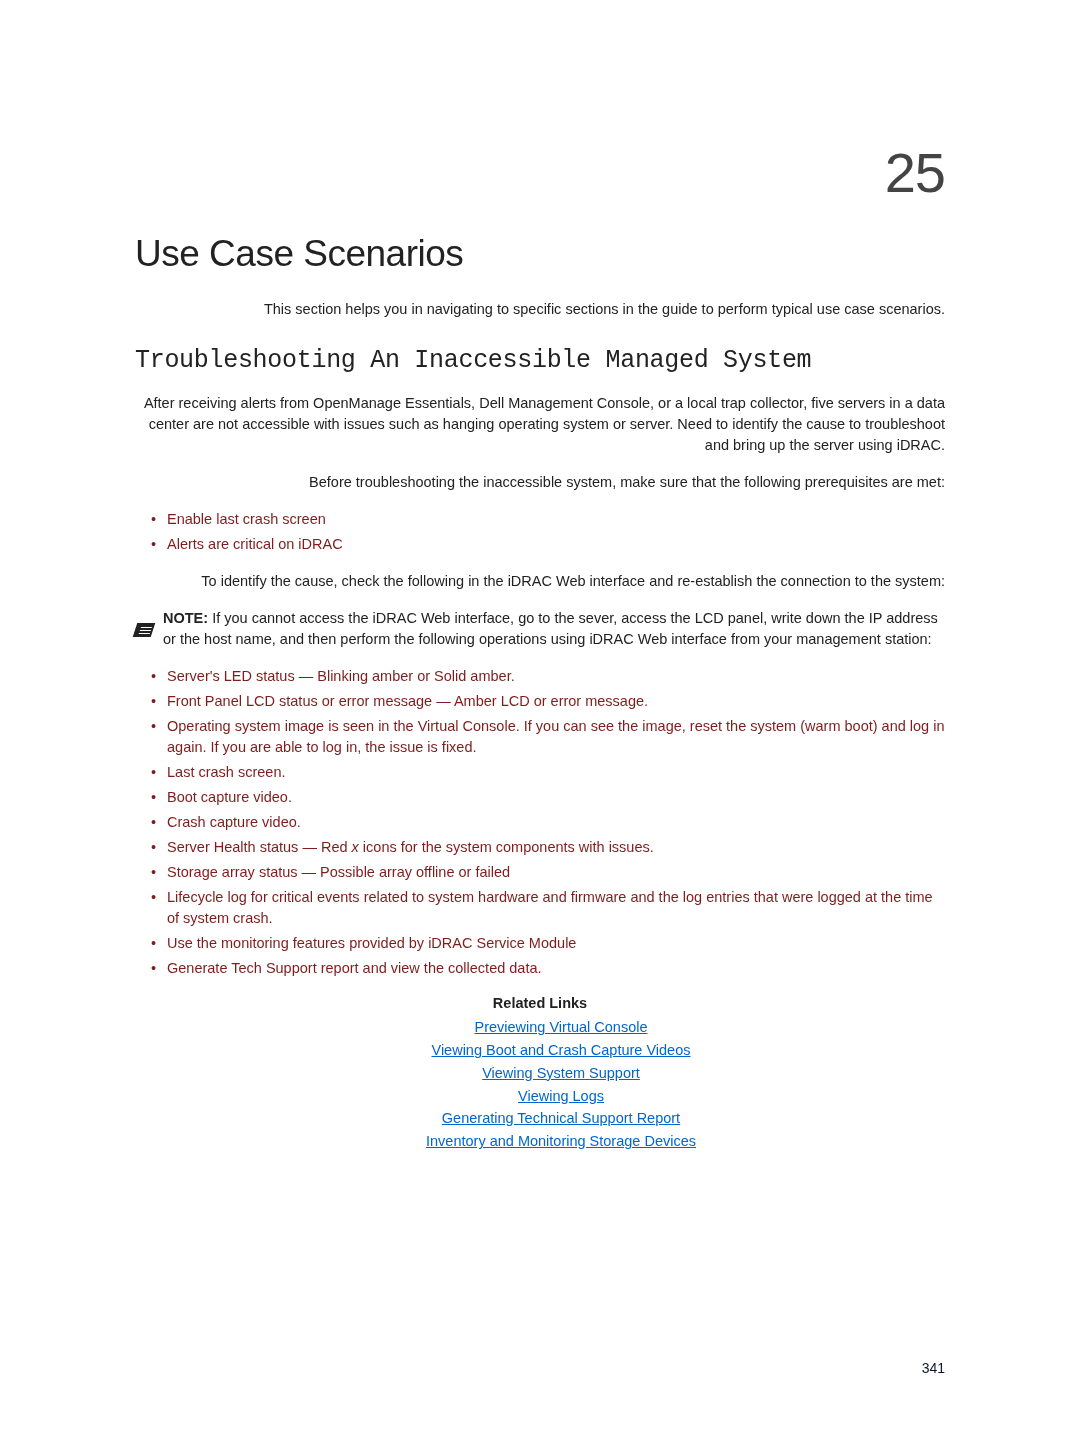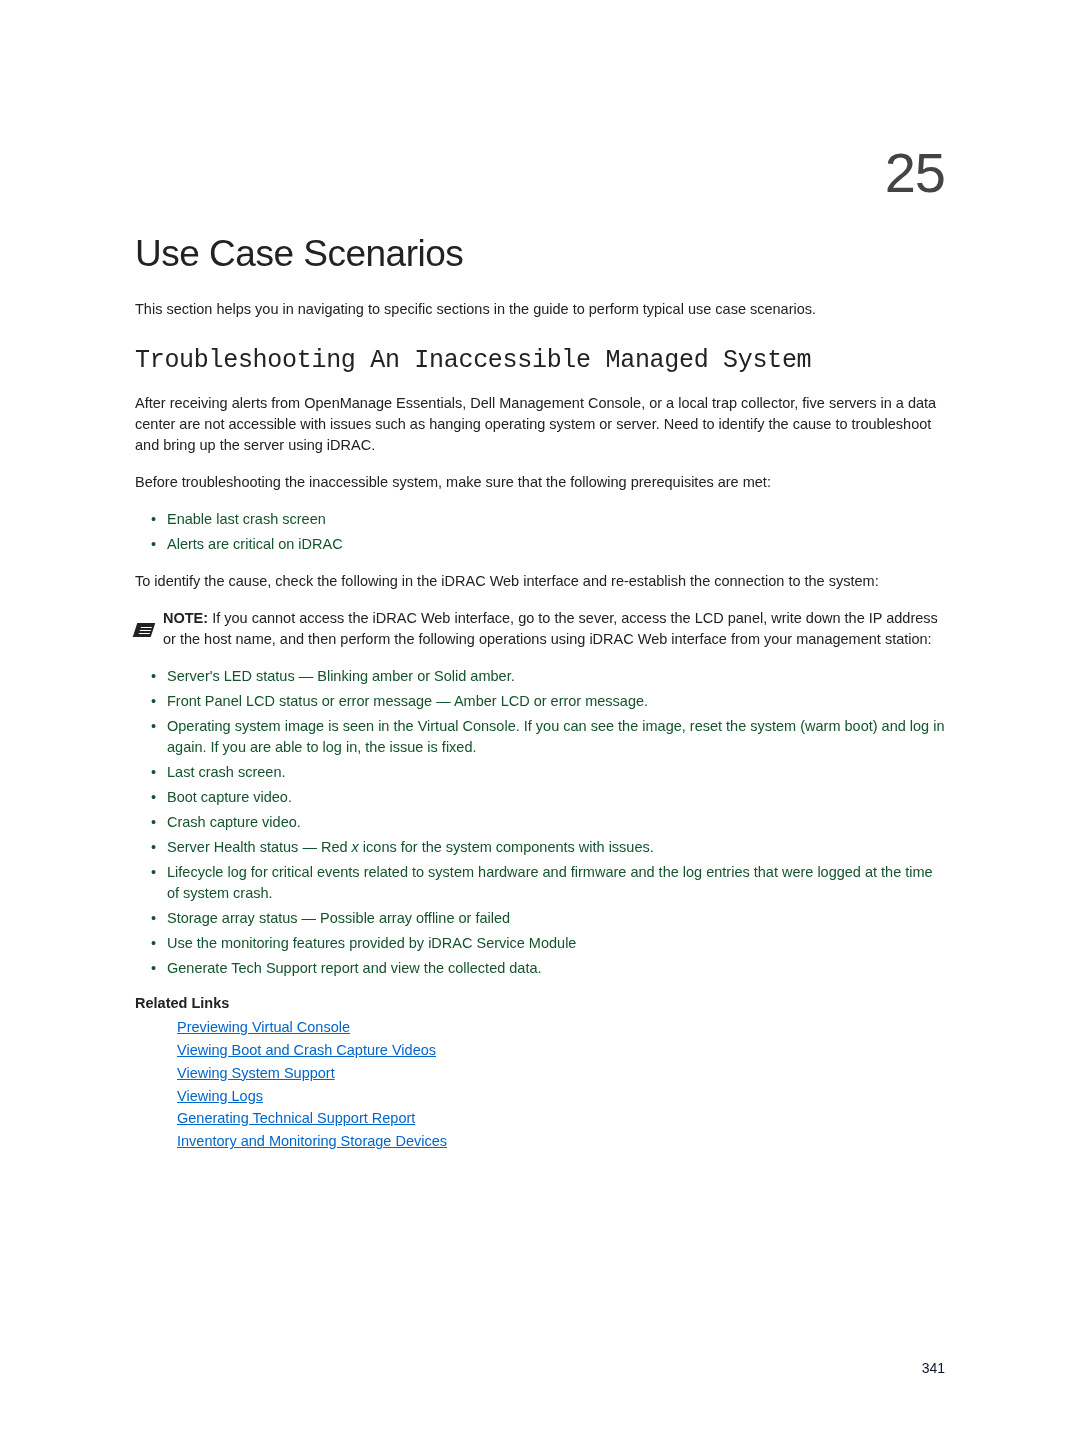--- a/index.html
+++ b/index.html
@@ -44,30 +44,31 @@
       color: #222;
       margin-bottom: 18px;
       letter-spacing: -0.3px;
       font-family: Liberation Mono, monospace;
     }
     p {
       font-size: 14.5px;
       line-height: 1.45;
       color: #222;
       margin-bottom: 16px;
+      text-align: right;
     }
     ul {
       list-style: none;
       margin-bottom: 16px;
       padding-left: 0;
     }
     ul li {
       font-size: 14.5px;
       line-height: 1.45;
-      color: #14532d;
+      color: #7f1d1d;
       padding-left: 32px;
       position: relative;
       margin-bottom: 4px;
     }
     ul li::before {
       content: "•";
       position: absolute;
       left: 16px;
       top: 0;
     }
@@ -104,23 +105,25 @@
       font-weight: bold;
     }
     .italic {
       font-style: italic;
     }
     .related-heading {
       font-size: 14.5px;
       font-weight: bold;
       margin-bottom: 6px;
       color: #222;
+      text-align: center;
     }
     .related-links {
       padding-left: 42px;
+      text-align: center;
     }
     .related-links a {
       display: block;
       color: #0066cc;
       text-decoration: underline;
       font-size: 14.5px;
       line-height: 1.5;
       margin-bottom: 1px;
     }
     .page-number {
@@ -161,22 +164,22 @@
 </div>
 
 <ul>
   <li>Server's LED status — Blinking amber or Solid amber.</li>
   <li>Front Panel LCD status or error message — Amber LCD or error message.</li>
   <li>Operating system image is seen in the Virtual Console. If you can see the image, reset the system (warm boot) and log in again. If you are able to log in, the issue is fixed.</li>
   <li>Last crash screen.</li>
   <li>Boot capture video.</li>
   <li>Crash capture video.</li>
   <li>Server Health status — Red <span class="italic">x</span> icons for the system components with issues.</li>
+  <li>Storage array status — Possible array offline or failed</li>
   <li>Lifecycle log for critical events related to system hardware and firmware and the log entries that were logged at the time of system crash.</li>
-  <li>Storage array status — Possible array offline or failed</li>
   <li>Use the monitoring features provided by iDRAC Service Module</li>
   <li>Generate Tech Support report and view the collected data.</li>
 </ul>
 
 <div class="related-heading">Related Links</div>
 <div class="related-links">
   <a href="#">Previewing Virtual Console</a>
   <a href="#">Viewing Boot and Crash Capture Videos</a>
   <a href="#">Viewing System Support</a>
   <a href="#">Viewing Logs</a>

